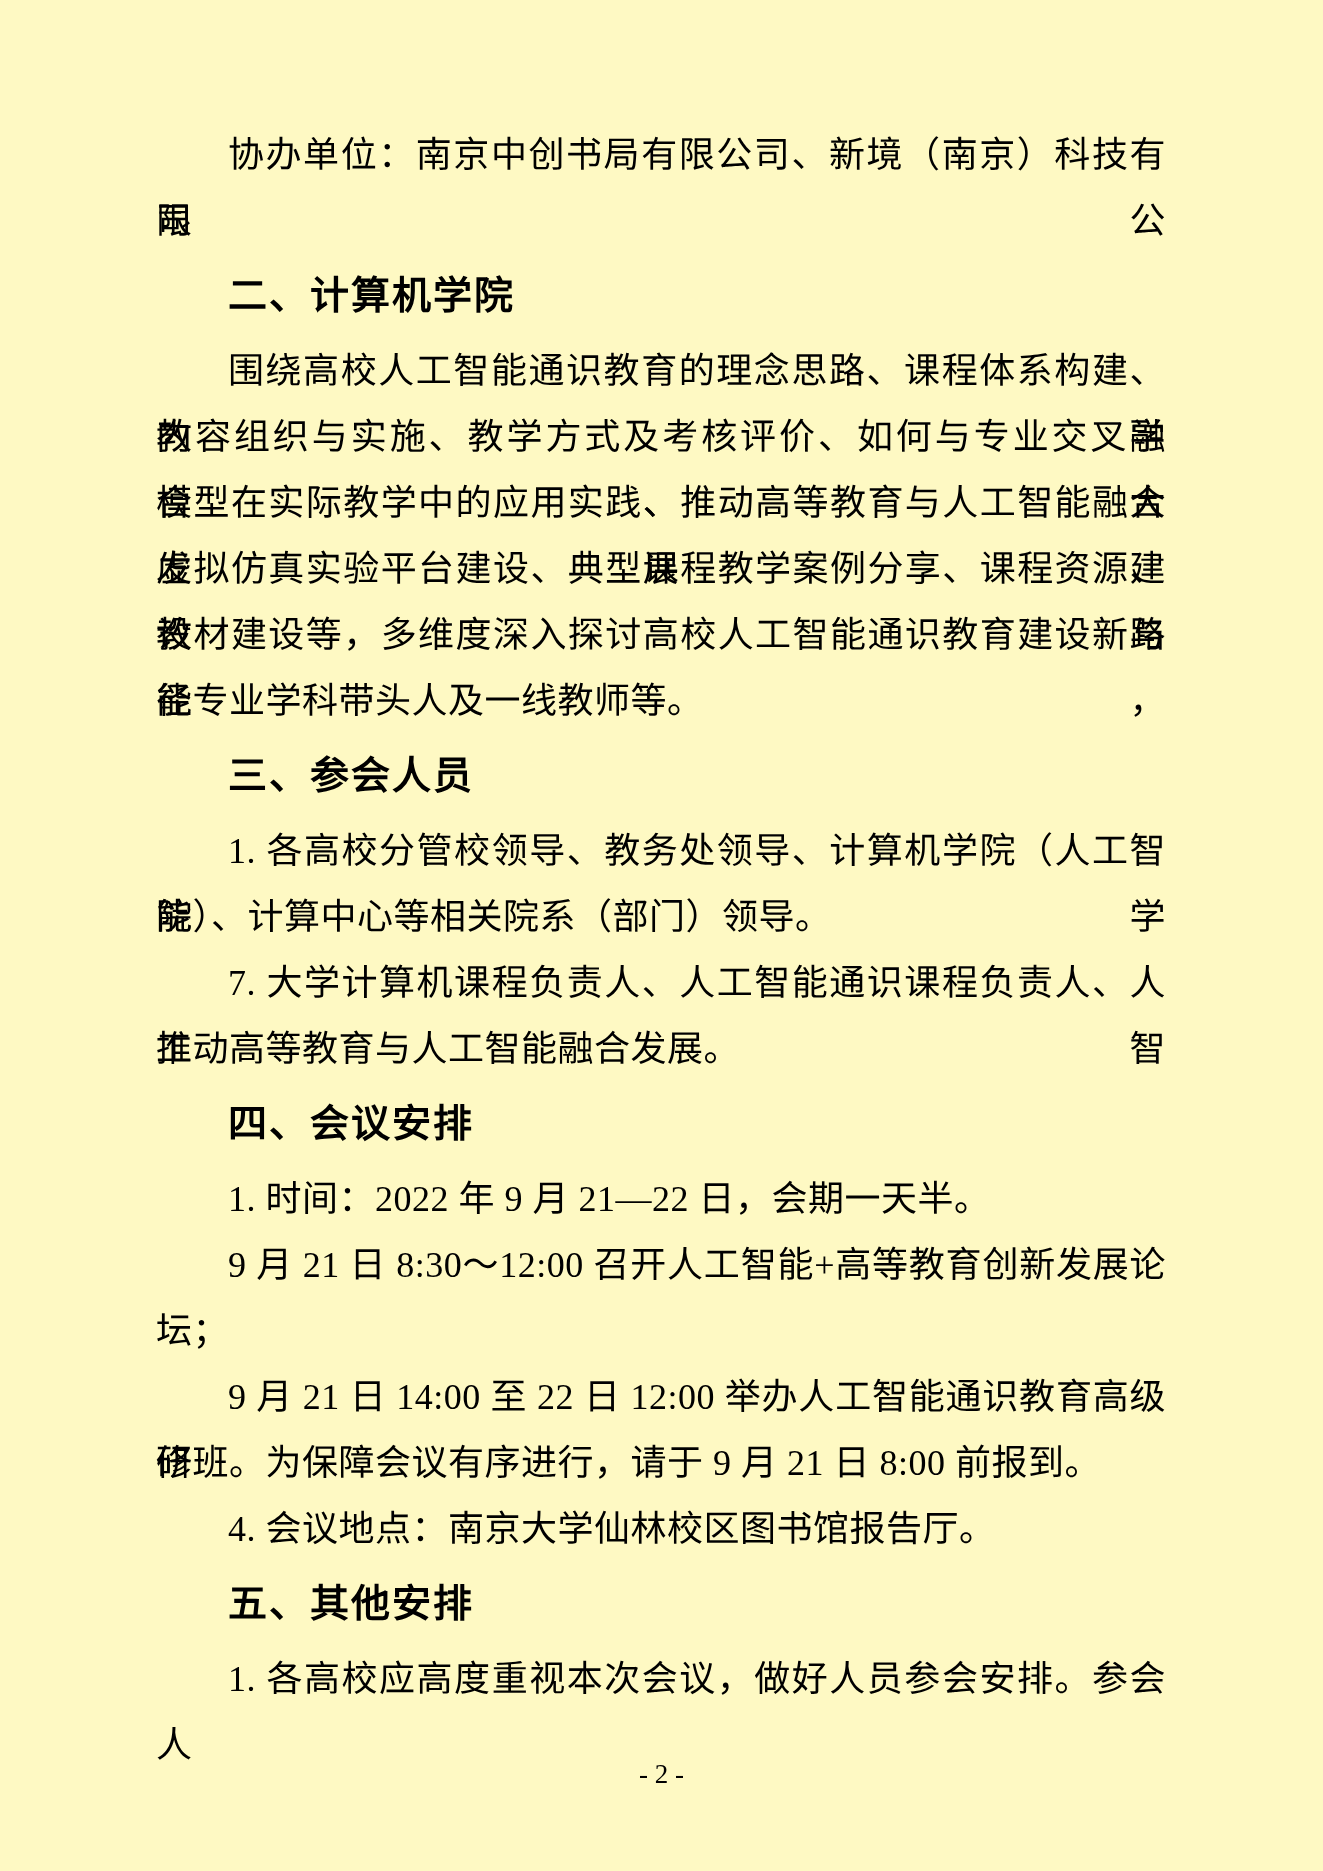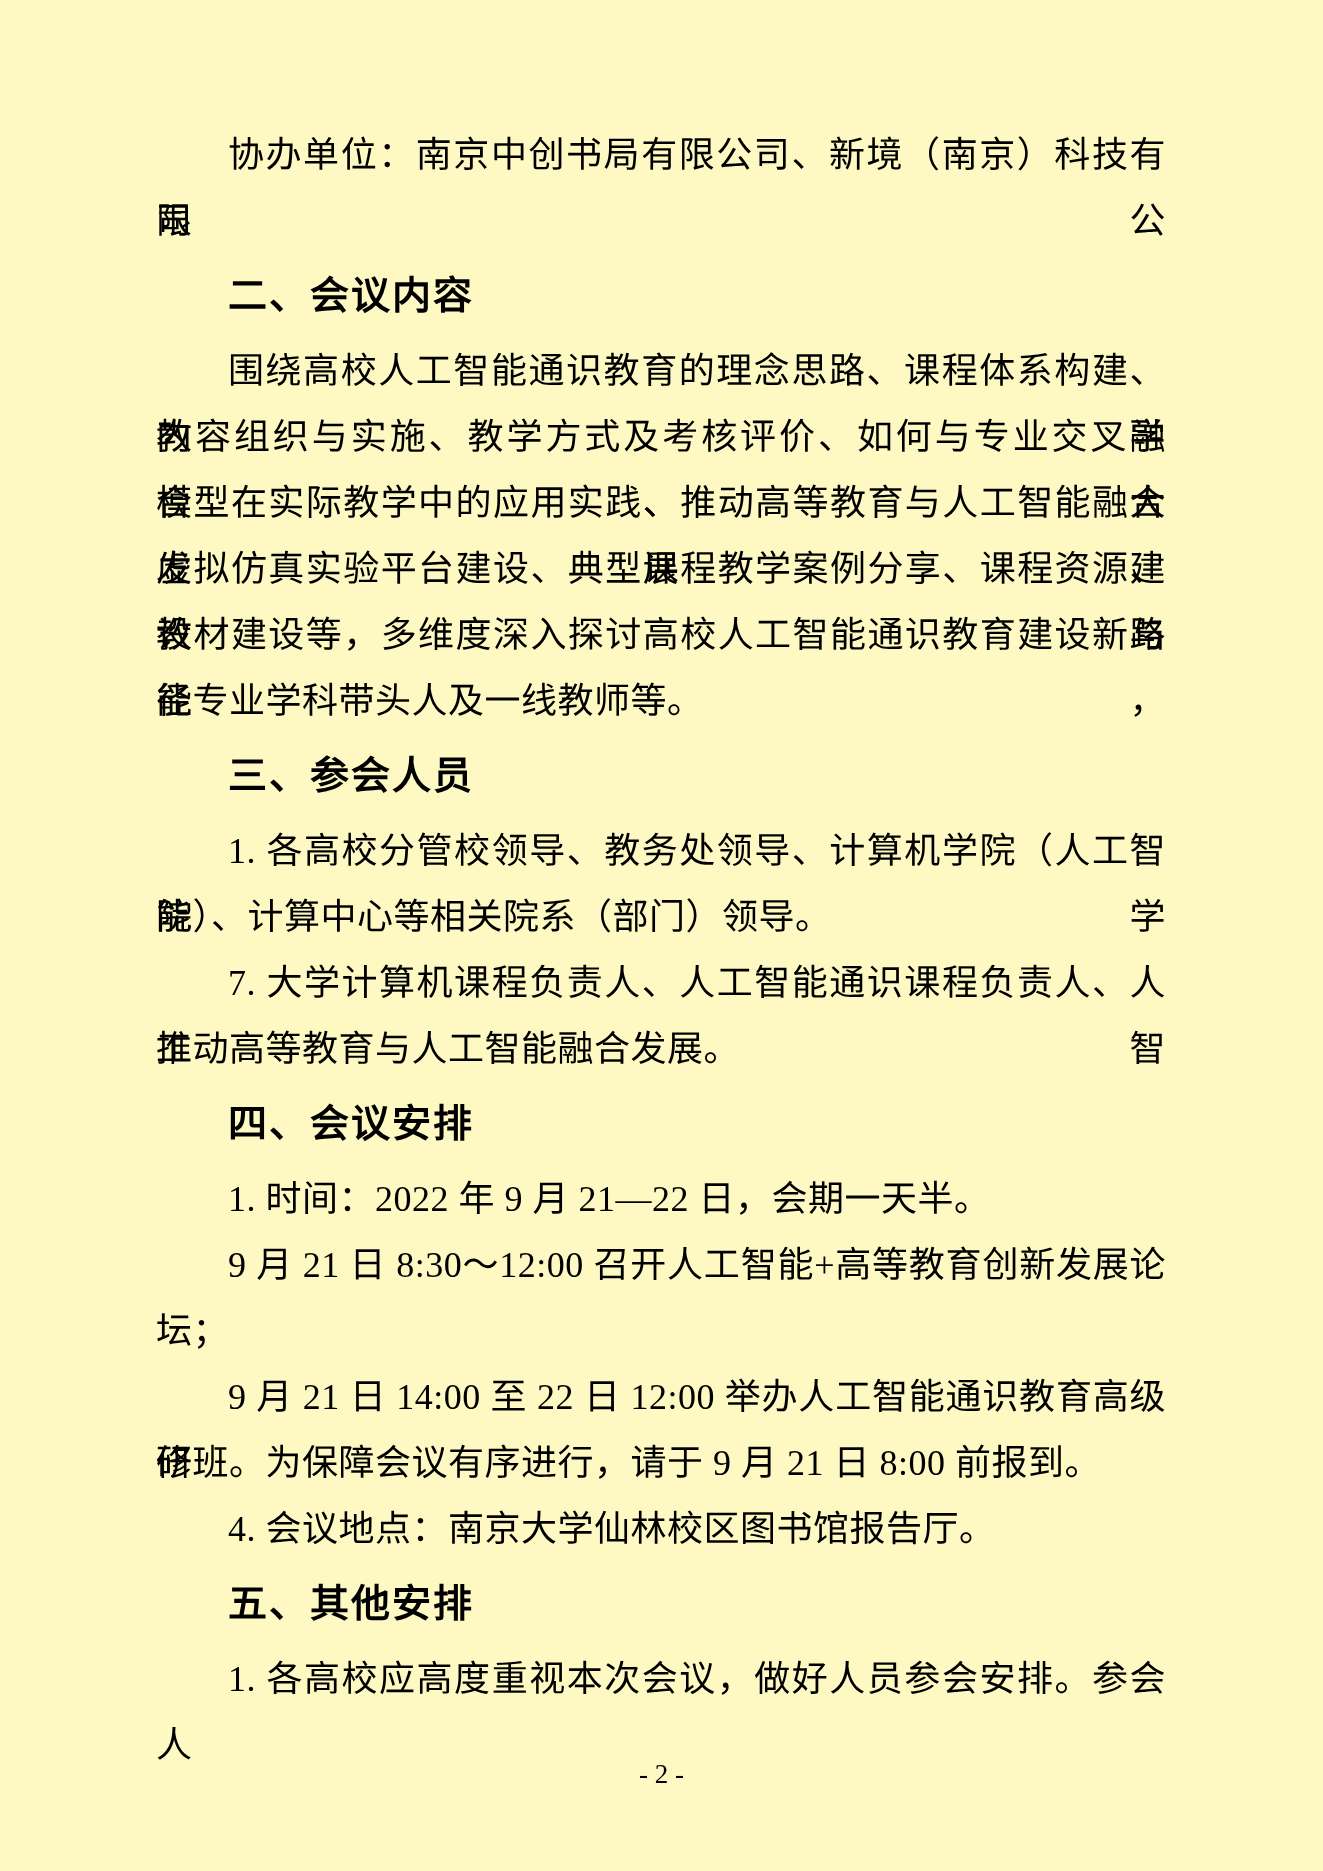--- a/index.html
+++ b/index.html
@@ -59,21 +59,21 @@
 </style>
 </head>
 <body>
 
 <div class="page">
   <div class="content">
 
     <p class="line indent just">协办单位：南京中创书局有限公司、新境（南京）科技有限公</p>
     <p class="line">司</p>
 
-    <h2 class="heading">二、会议内容</h2>
+    <h2 class="heading">二、计算机学院</h2>
 
     <p class="line indent just">围绕高校人工智能通识教育的理念思路、课程体系构建、教学</p>
     <p class="line just">内容组织与实施、教学方式及考核评价、如何与专业交叉融合、大</p>
     <p class="line just">模型在实际教学中的应用实践、推动高等教育与人工智能融合发展、</p>
     <p class="line just">虚拟仿真实验平台建设、典型课程教学案例分享、课程资源建设与</p>
     <p class="line just">教材建设等，多维度深入探讨高校人工智能通识教育建设新路径，</p>
     <p class="line">能专业学科带头人及一线教师等。</p>
 
     <h2 class="heading">三、参会人员</h2>
 

